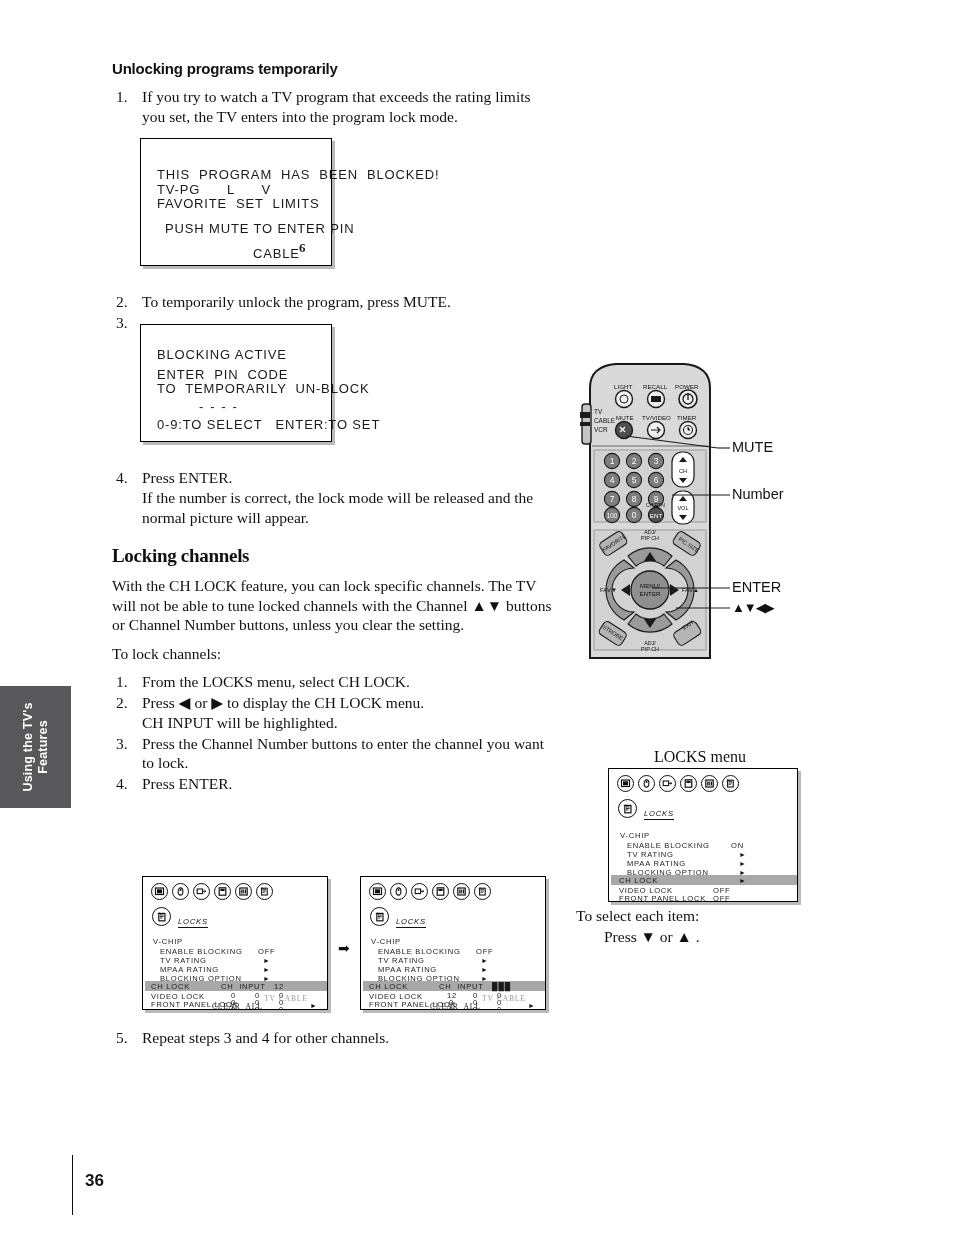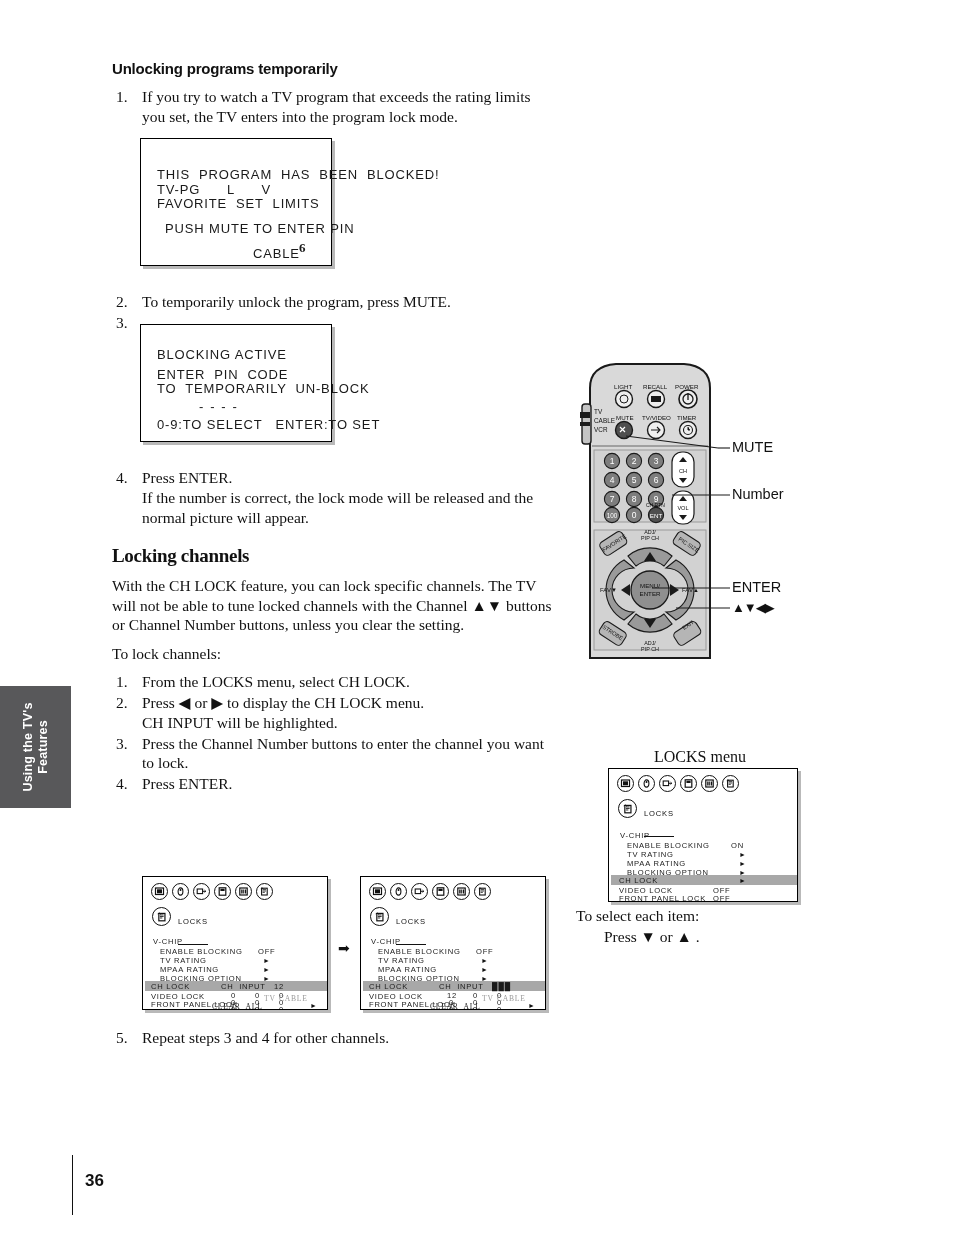--- a/index.html
+++ b/index.html
@@ -195,21 +195,22 @@
     justify-content: center;
     box-sizing: border-box;
   }
   .sel-title {
     position: absolute;
     left: 35px;
     top: 40px;
     font-size: 7.6px;
     letter-spacing: 0.8px;
     border-bottom: 1px solid #111;
-    padding-bottom: 18px;
+    padding-bottom: 1px;
+    font-style: italic;
   }
   .mline {
     position: absolute;
     white-space: pre;
     font-size: 7.6px;
     letter-spacing: 0.75px;
     color: #1a1a1a;
   }
   .arrw {
     position: absolute;

